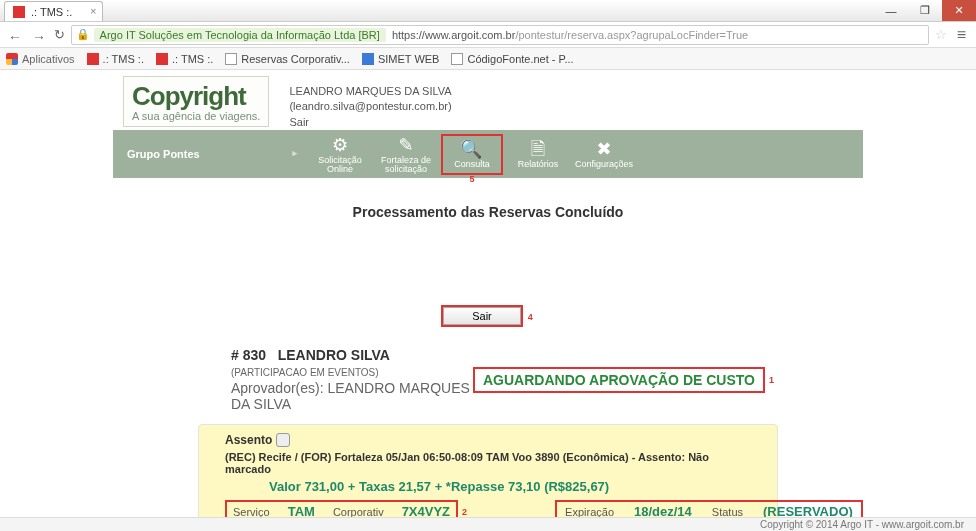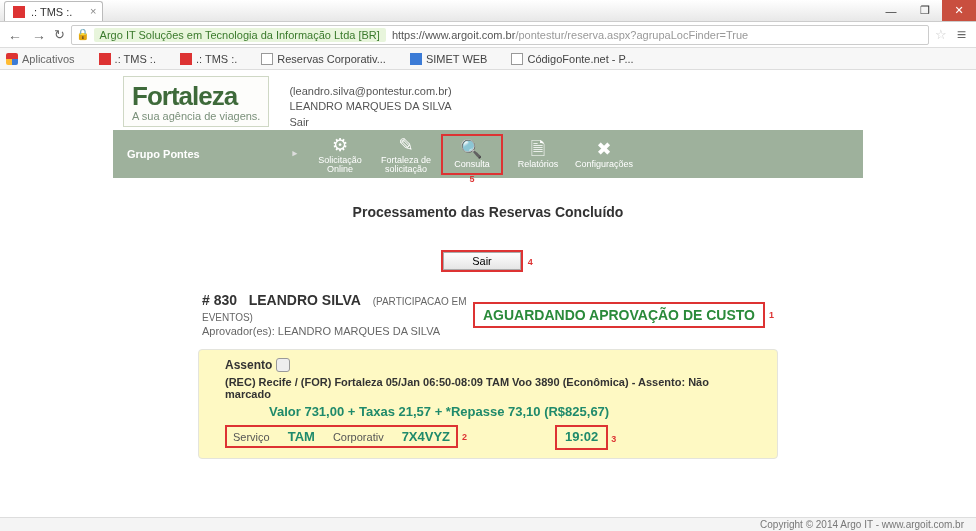--- a/index.html
+++ b/index.html
@@ -18,21 +18,21 @@
   .nav-arrow { font-size:14px; color:#666; padding:0 2px; }
   .nav-reload { font-size:13px; color:#666; }
   .url-bar { flex:1; height:20px; border:1px solid #ccc; border-radius:2px; display:flex; align-items:center; padding:0 4px; font-size:11px; }
   .lock { color:#4a8f3c; margin-right:4px; font-size:11px; }
   .site-identity { background:#e8f5dc; color:#3a7a2c; padding:1px 6px; border-radius:2px; margin-right:6px; font-size:11px; }
   .url-text { color:#555; }
   .url-path { color:#999; }
   .nav-star { font-size:13px; color:#ccc; }
   .nav-menu { font-size:16px; color:#666; padding:0 4px; }
   
-  .bookmark-bar { height:22px; display:flex; align-items:center; padding:0 6px; gap:24px; border-bottom:1px solid #ddd; background:#f7f7f7; }
+  .bookmark-bar { height:22px; display:flex; align-items:center; padding:0 6px; gap:12px; border-bottom:1px solid #ddd; background:#f7f7f7; }
   .bm { display:flex; align-items:center; gap:4px; color:#444; font-size:11px; }
   .bm-ico { width:12px; height:12px; display:inline-block; }
   .bm-apps { color:#666; }
   .ico-red { background:#d33; }
   .ico-page { border:1px solid #999; background:#fff; }
   .ico-blue { background:#3b7bd6; }
   
   .page { background:#fff; padding-bottom:40px; }
   .app-shell { width:750px; margin: 0 auto; }
   
@@ -46,33 +46,33 @@
   .menubar { height:48px; background:#9eb19c; display:flex; align-items:center; }
   .group-label { color:#fff; font-weight:bold; padding-left:14px; width:190px; font-size:11px; position:relative; }
   .group-label:after { content:"▸"; color:#ddd; position:absolute; right:6px; font-size:9px; }
   .menu-items { display:flex; gap:4px; margin-left:6px; }
   .menu-item { display:flex; flex-direction:column; align-items:center; justify-content:center; width:62px; color:#fff; font-size:9px; text-align:center; line-height:1.05; padding-top:2px; position:relative; }
   .menu-item.active { border:2px solid #d33; }
   .menu-ico { font-size:18px; line-height:1; margin-bottom:2px; }
   .menu-note { position:absolute; bottom:-12px; color:#d33; font-size:9px; font-weight:bold; }
   
   .content { padding:16px 0 0; }
-  .proc-title { text-align:center; font-weight:bold; font-size:14px; color:#333; margin:10px 0 32px; }
+  .proc-title { text-align:center; font-weight:bold; font-size:14px; color:#333; margin:10px 0 87px; }
   
   .sair-row { text-align:center; margin-bottom:18px; position:relative; }
   .sair-btn { display:inline-block; padding:2px 28px; border:1px solid #aaa; background:linear-gradient(#fdfdfd,#e6e6e6); font-size:11px; outline:2px solid #d33; outline-offset:0; }
   .sair-note { color:#d33; font-size:9px; font-weight:bold; margin-left:4px; }
   
   .card { width:580px; margin:0 auto; border:0; background:#fff; padding:0; }
-  .card-head { display:flex; justify-content:flex-end; align-items:center; padding:4px 4px 2px; }
+  .card-head { display:flex; justify-content:flex-end; align-items:center; padding:4px 4px 2px;margin-left:29px; }
   .rec-line1 { font-size:14px; color:#333; }
   .rec-line1 .id { font-weight:bold; }
   .rec-line1 .name { font-weight:bold; }
   .rec-line1 .ev { font-size:10px; color:#666; }
-  .rec-line2 { font-size:11px; color:#666; margin-top:1px; }
+  .rec-line2 { font-size:14px; color:#666; margin-top:1px; }
   .status-badge { color:#2a8a3a; font-weight:bold; font-size:14px; border:2px solid #d33; padding:3px 8px; white-space:nowrap; }
   .badge-note { color:#d33; font-size:9px; font-weight:bold; margin-left:4px; }
   
   .seat-block { background:#fef9c3; border:1px solid #e4e4dc; border-radius:4px; padding:8px 26px; margin-top:10px; }
   .seat-row { display:flex; align-items:center; gap:4px; margin-bottom:4px; }
   .seat-lbl { font-weight:bold; color:#333; font-size:12px; }
   .seat-ico { width:14px; height:14px; border:1px solid #999; border-radius:3px; background:#eee; display:inline-block; }
   .seat-desc { font-size:11px; color:#333; font-weight:bold; margin-bottom:4px; }
   .valor { color:#1f8a6b; font-weight:bold; font-size:13px; margin-bottom:6px;margin-left:44px; }
   
@@ -147,26 +147,26 @@
       <span class="bm-ico ico-page"></span>
       <span>CódigoFonte.net - P...</span>
     </span>
 </div>
 
 <div class="page">
   <div class="app-shell">
 
     <div class="header">
       <div class="logo-box">
-        <div class="logo-main">Fortaleza</div>
+        <div class="logo-main">Copyright</div>
         <div class="logo-sub">A sua agência de viagens.</div>
       </div>
       <div class="user-block">
+        <div>LEANDRO MARQUES DA SILVA</div>
         <div>(leandro.silva@pontestur.com.br)</div>
-        <div>LEANDRO MARQUES DA SILVA</div>
         <a href="#">Sair</a>
       </div>
     </div>
 
     <div class="menubar">
       <div class="group-label">Grupo Pontes</div>
       <div class="menu-items">
         <div class="menu-item">
           <span class="menu-ico">⚙</span>
           <span>Solicitação Online</span>
@@ -228,20 +228,26 @@
               <div class="svc-box">
                 <span class="lbl">Serviço</span>
                 <span class="val">TAM</span>
                 <span class="lbl">Corporativ</span>
                 <span class="val">7X4VYZ</span>
               </div>
               <span class="svc-note">2</span>
             </div>
 
             <div class="exp-box">
+              <div class="exp-row1">
+                <span class="lbl">Expiração</span>
+                <span class="val">18/dez/14</span>
+                <span class="lbl">Status</span>
+                <span class="val">(RESERVADO)</span>
+              </div>
               <div class="exp-row2">19:02</div>
               <span class="exp-note">3</span>
             </div>
           </div>
         </div>
       </div>
     </div>
 
   </div>
 </div>

